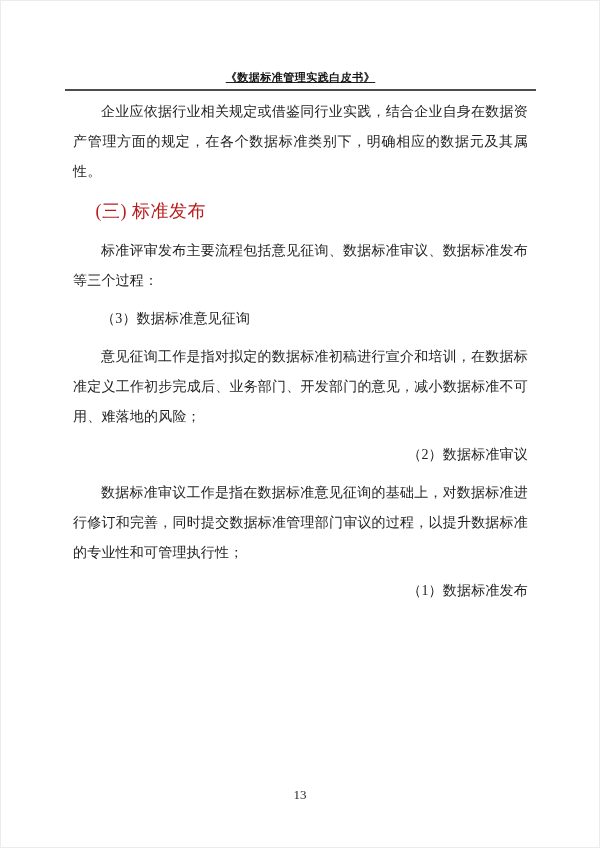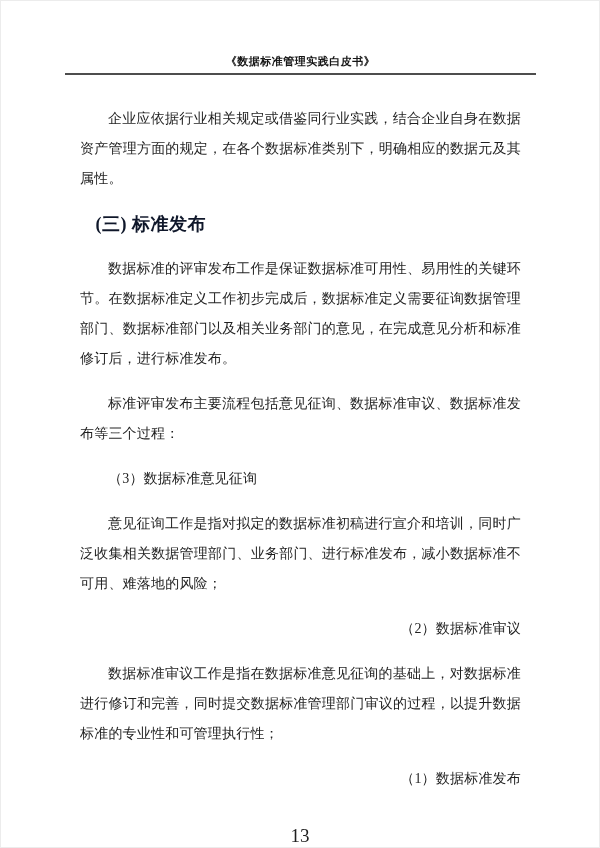--- a/index.html
+++ b/index.html
@@ -9,23 +9,24 @@
     height: 848px;
     box-sizing: border-box;
     background: #ffffff;
     border: 1px solid #ececec;
     font-family: "Liberation Serif", "DejaVu Serif", serif;
     color: #1f1f1f;
     overflow: hidden;
   }
   .page-header {
     position: absolute;
-    top: 0;
+    top: 16px;
     left: 64px;
     right: 63px;
+    text-decoration: underline;
   }
   .page-header-title {
     padding-top: 53px;
     text-align: center;
     font-size: 11px;
     font-weight: bold;
     letter-spacing: 0.5px;
     color: #161616;
   }
   .page-header-rule {
@@ -35,68 +36,68 @@
   .page-body {
     position: absolute;
     top: 88px;
     left: 64px;
     right: 63px;
     font-size: 14px;
     line-height: 30px;
     letter-spacing: 0.2px;
     text-align: justify;
   }
-  .page-body p { margin: 15px; text-indent: 2em; }
+  .page-body p { margin: 8px; text-indent: 2em; }
   .section-heading {
     margin: 9px 0 10px 0;
     font-size: 18px;
     line-height: 30px;
-    font-weight: bold;
+    font-weight: normal;
     text-indent: 1.7em;
     text-align: left;
     letter-spacing: 0.5px;
-    color: #0f172a;
+    color: #b91c1c;
   }
   .para-gap { margin-bottom: 6px !important; }
   .item-heading { text-align: left; }
   .item-gap { margin-top: 5px !important; text-align: right; }
   .page-footer {
     position: absolute;
     left: 0;
     right: 0;
     bottom: 0;
     text-align: center;
   }
   .page-number {
     display: inline-block;
-    font-size: 19px;
+    margin-bottom: 44px;
+    font-size: 13px;
     color: #1f1f1f;
   }
 </style>
 </head>
 <body>
 
 <div class="page">
 
   <header class="page-header">
     <div class="page-header-title">《数据标准管理实践白皮书》</div>
     <div class="page-header-rule"></div>
   </header>
 
   <main class="page-body">
     <p class="para">企业应依据行业相关规定或借鉴同行业实践，结合企业自身在数据资产管理方面的规定，在各个数据标准类别下，明确相应的数据元及其属性。</p>
 
     <h2 class="section-heading">(三) 标准发布</h2>
 
-    <p class="para para-gap">数据标准的评审发布工作是保证数据标准可用性、易用性的关键环节。在数据标准定义工作初步完成后，数据标准定义需要征询数据管理部门、数据标准部门以及相关业务部门的意见，在完成意见分析和标准修订后，进行标准发布。</p>
 
     <p class="para">标准评审发布主要流程包括意见征询、数据标准审议、数据标准发布等三个过程：</p>
 
     <p class="item-heading">（3）数据标准意见征询</p>
-    <p class="para">意见征询工作是指对拟定的数据标准初稿进行宣介和培训，同时广泛收集相关数据管理部门、业务部门、进行标准发布，减小数据标准不可用、难落地的风险；</p>
+    <p class="para">意见征询工作是指对拟定的数据标准初稿进行宣介和培训，在数据标准定义工作初步完成后、业务部门、开发部门的意见，减小数据标准不可用、难落地的风险；</p>
 
     <p class="item-heading item-gap">（2）数据标准审议</p>
     <p class="para">数据标准审议工作是指在数据标准意见征询的基础上，对数据标准进行修订和完善，同时提交数据标准管理部门审议的过程，以提升数据标准的专业性和可管理执行性；</p>
 
     <p class="item-heading item-gap">（1）数据标准发布</p>
   </main>
 
   <footer class="page-footer">
     <span class="page-number">13</span>
   </footer>

